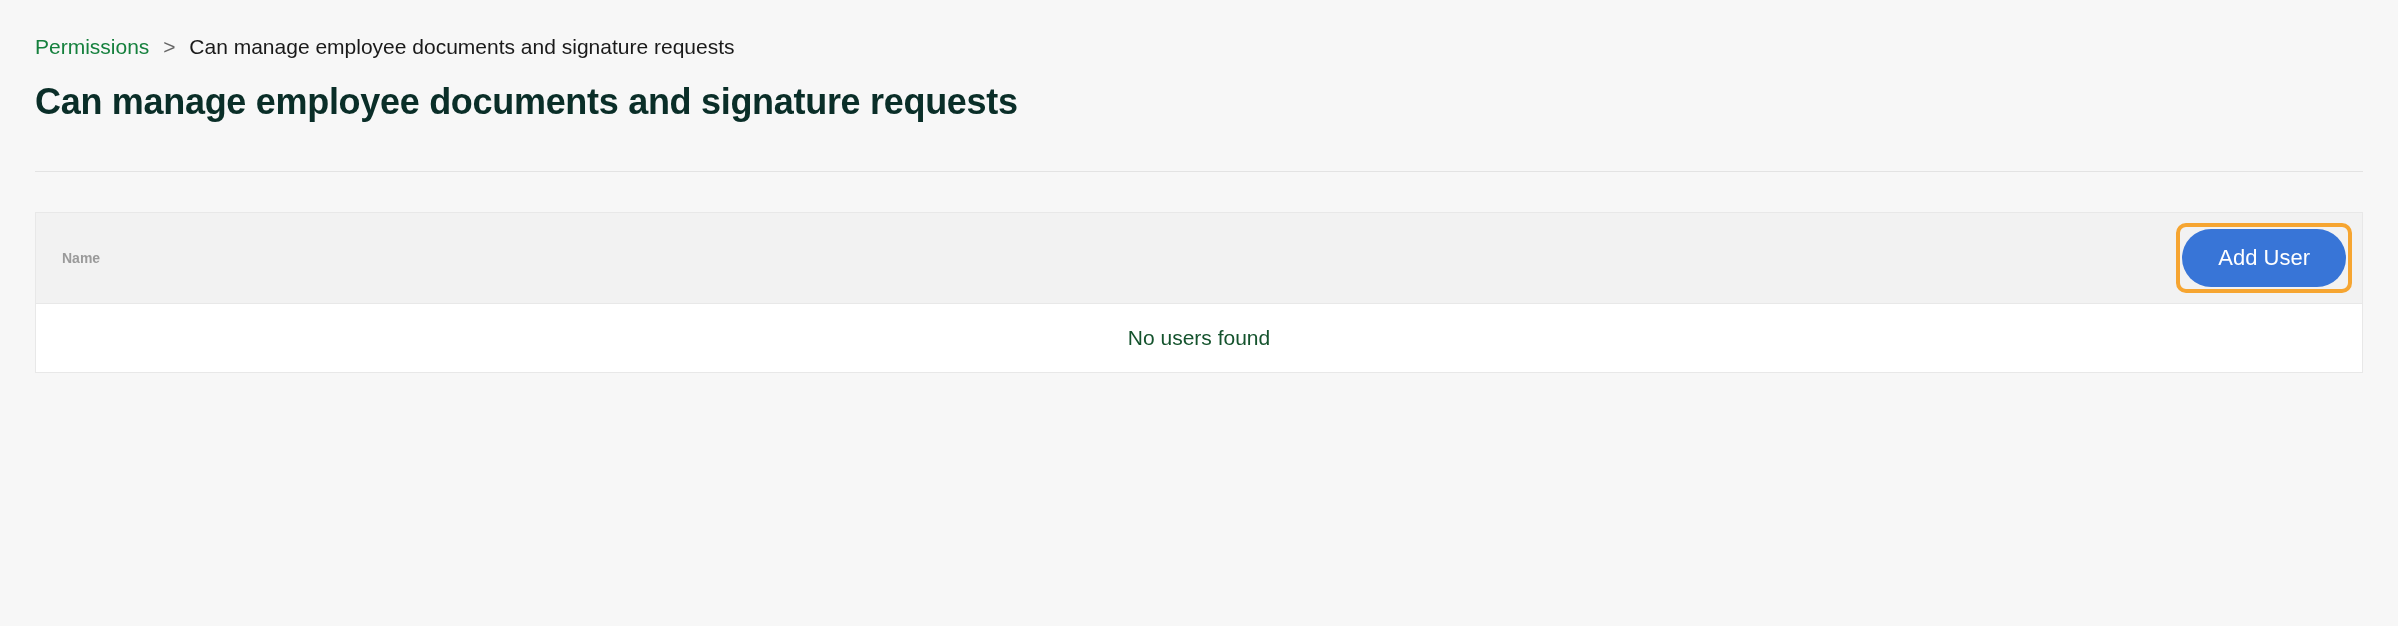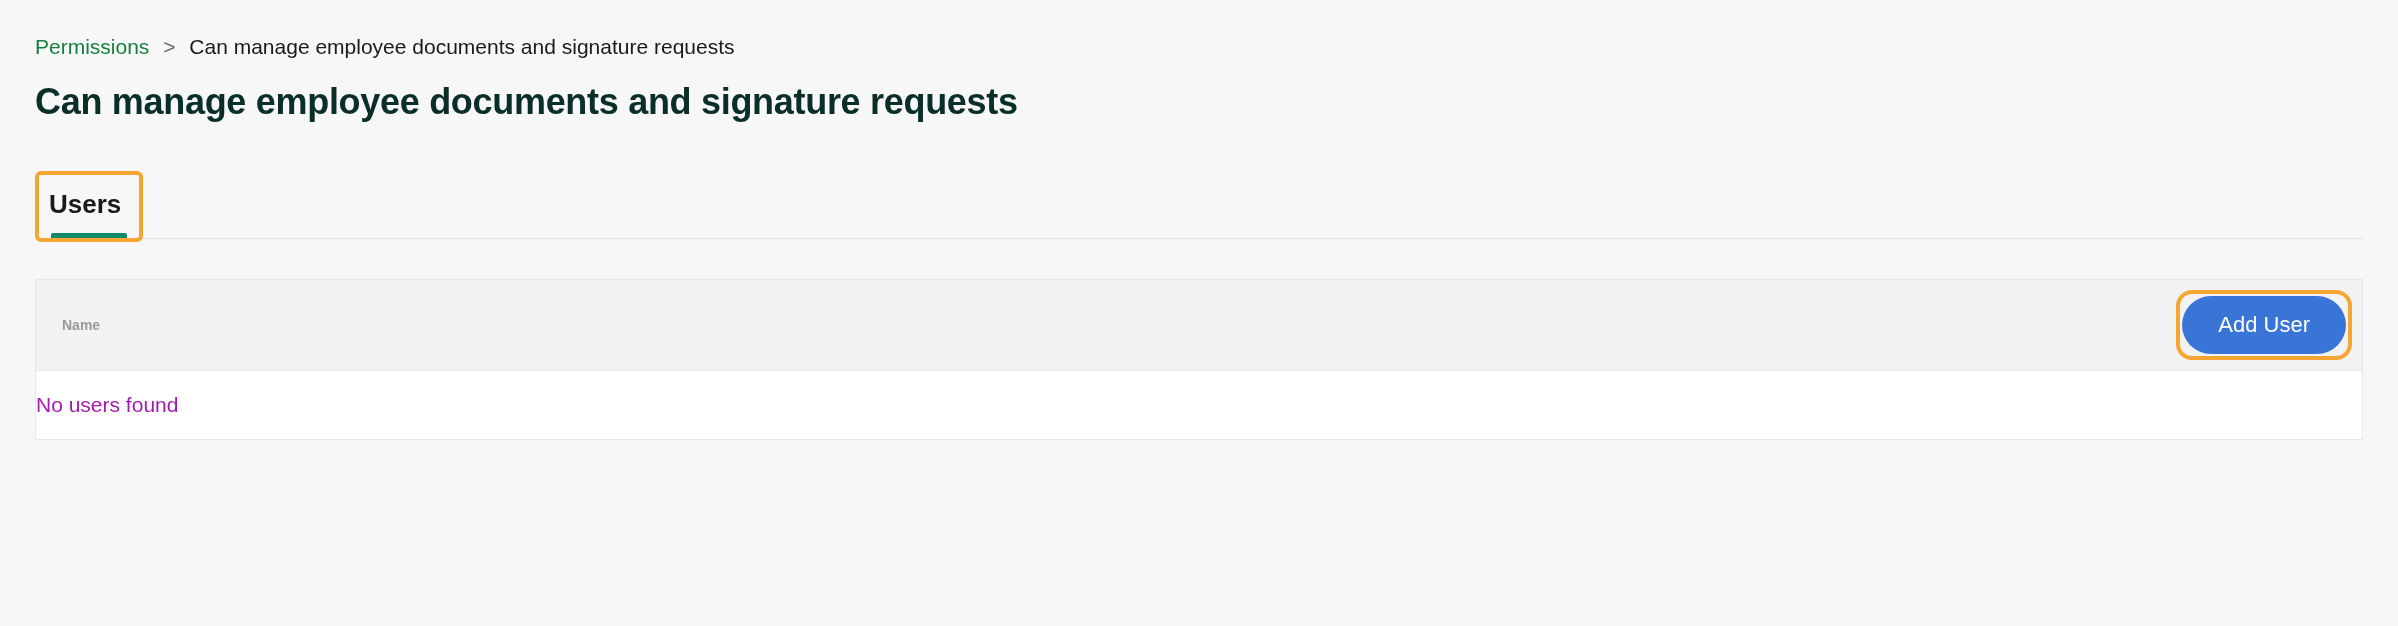--- a/index.html
+++ b/index.html
@@ -92,60 +92,54 @@
       border-bottom: 1px solid #e8e8e8;
       padding: 10px 10px 10px 26px;
     }
     .table-header .col-name {
       font-size: 14px;
       font-weight: 600;
       color: #9a9a9a;
     }
     .add-user-wrap {
       border: 4px solid #f6a531;
-      border-radius: 16px;
+      border-radius: 10px;
       padding: 2px;
     }
     .add-user-btn {
       background: #3875d7;
       color: #fff;
       border: none;
       border-radius: 999px;
       font-size: 22px;
       font-weight: 500;
       padding: 16px 36px;
       cursor: pointer;
       font-family: inherit;
     }
     .empty-row {
-      text-align: left;
+      text-align: center;
       padding: 22px 0;
       font-size: 21px;
-      color: #a21caf;
+      color: #14532d;
       background: #fff;
     }
   </style>
 </head>
 <body>
 
 <nav class="breadcrumb">
   <a href="#">Permissions</a>
   <span class="sep">&gt;</span>
   <span class="current">Can manage employee documents and signature requests</span>
 </nav>
 
 <h1 class="page-title">Can manage employee documents and signature requests</h1>
 
 <div class="tabs">
-  <span class="highlight-box tab-highlight">
-    <button class="tab active">
-      <span>Users</span>
-      <span class="underline"></span>
-    </button>
-  </span>
 </div>
 
 <div class="table-wrap">
   <div class="table-header">
     <span class="col-name">Name</span>
     <span class="add-user-wrap">
       <button class="add-user-btn">Add User</button>
     </span>
   </div>
   <div class="empty-row">No users found</div>

